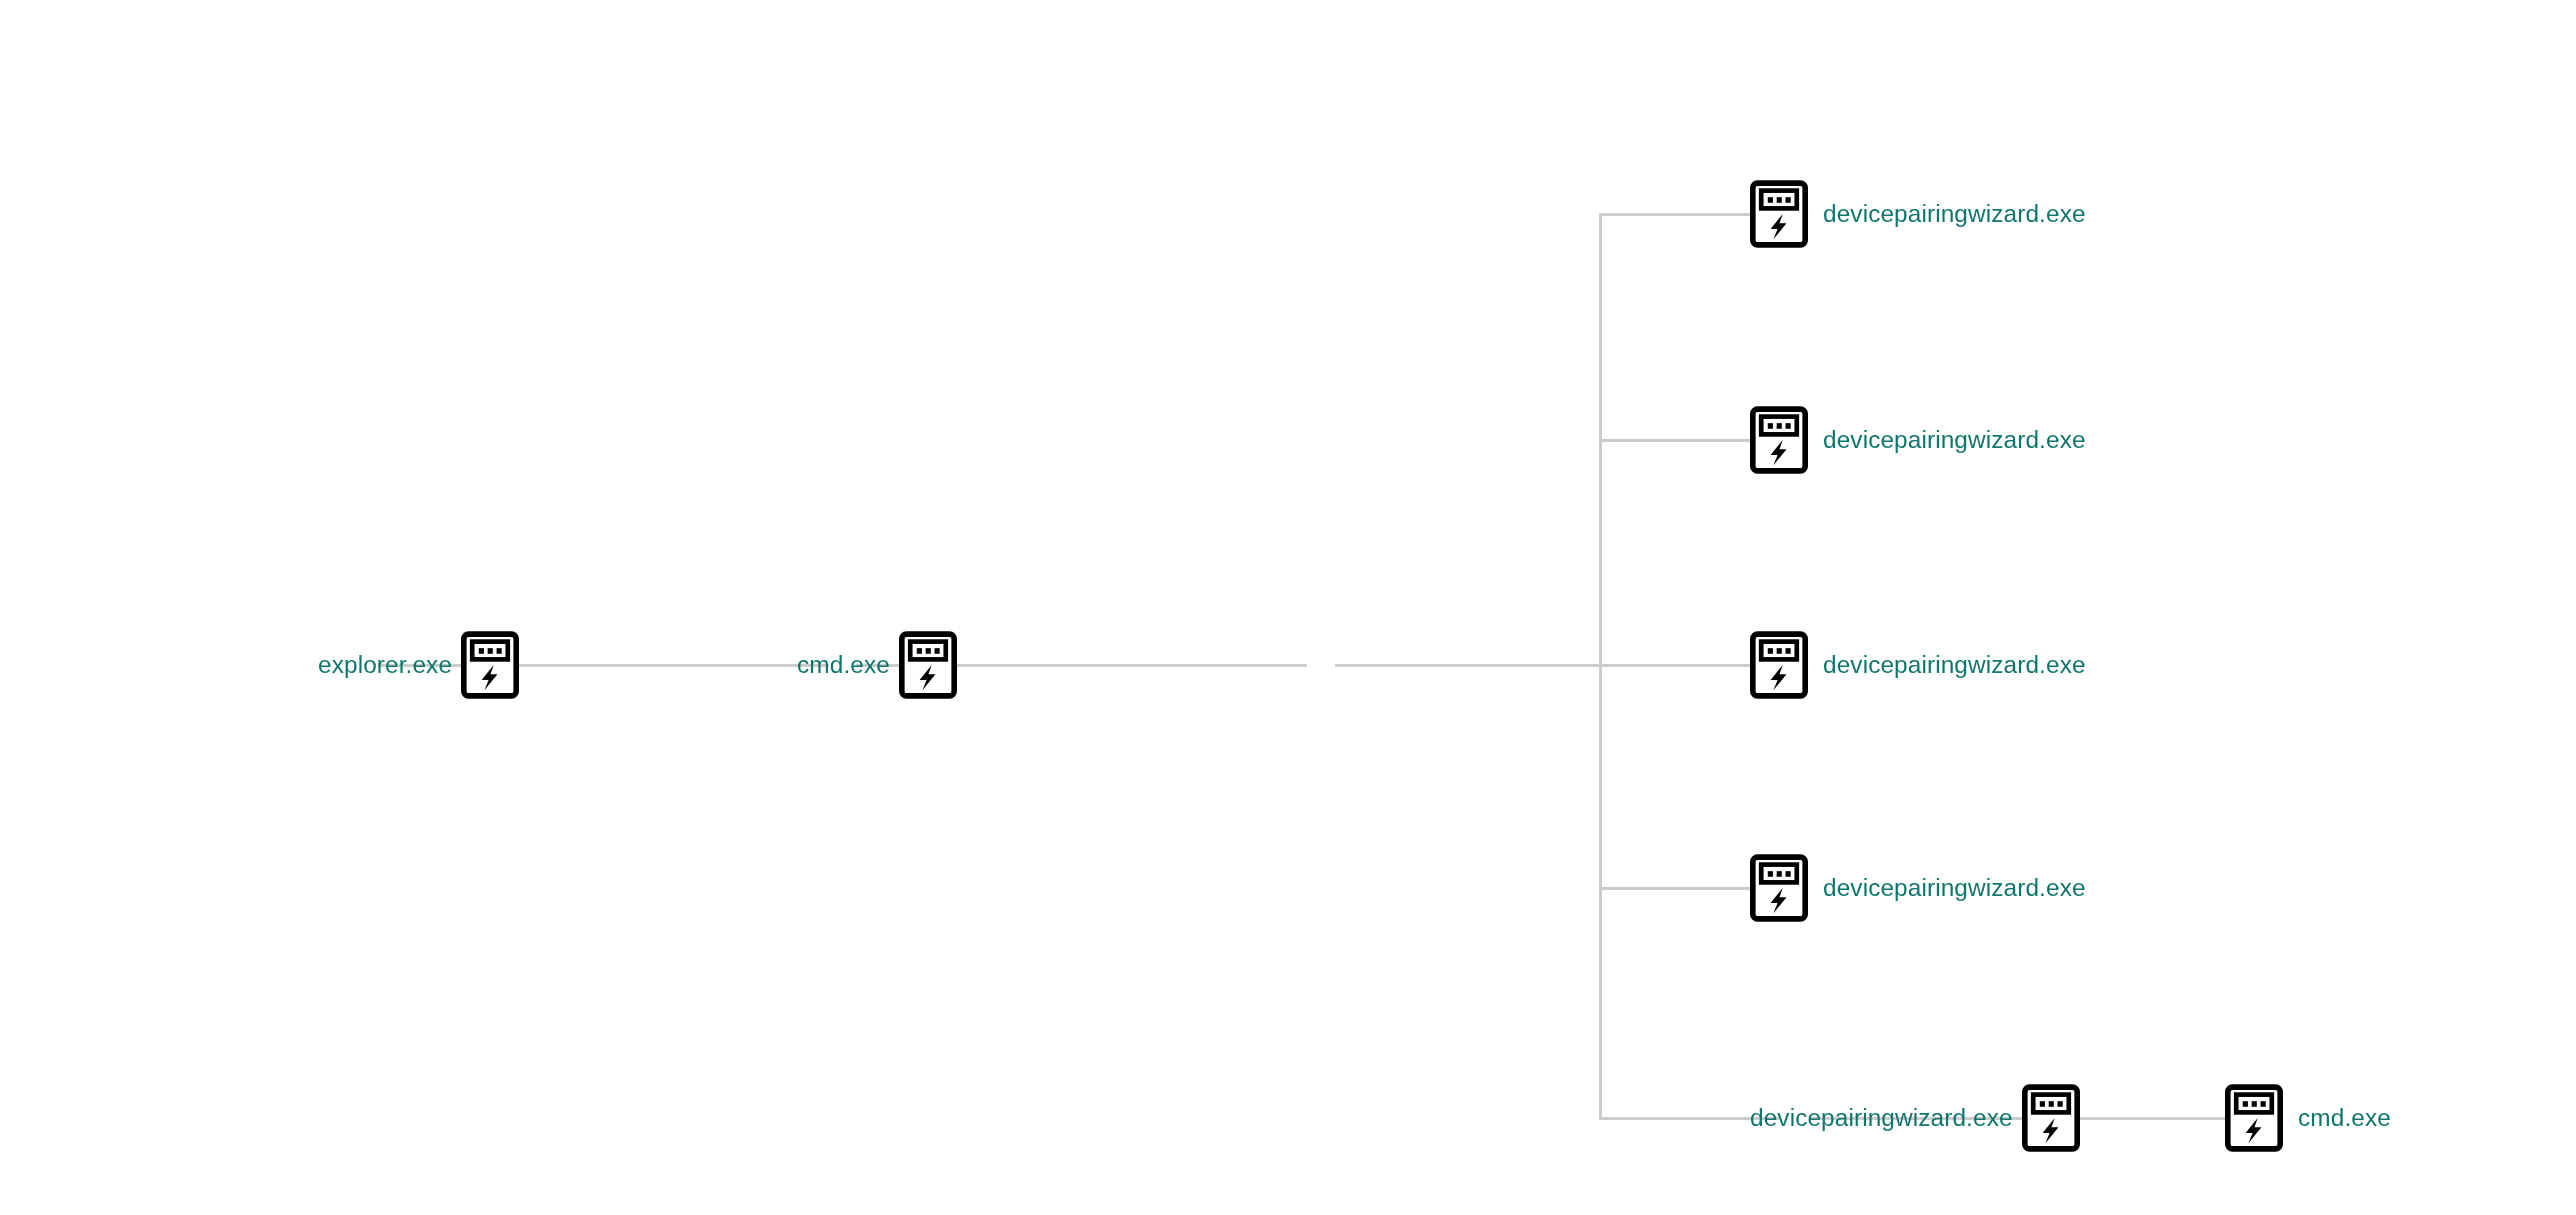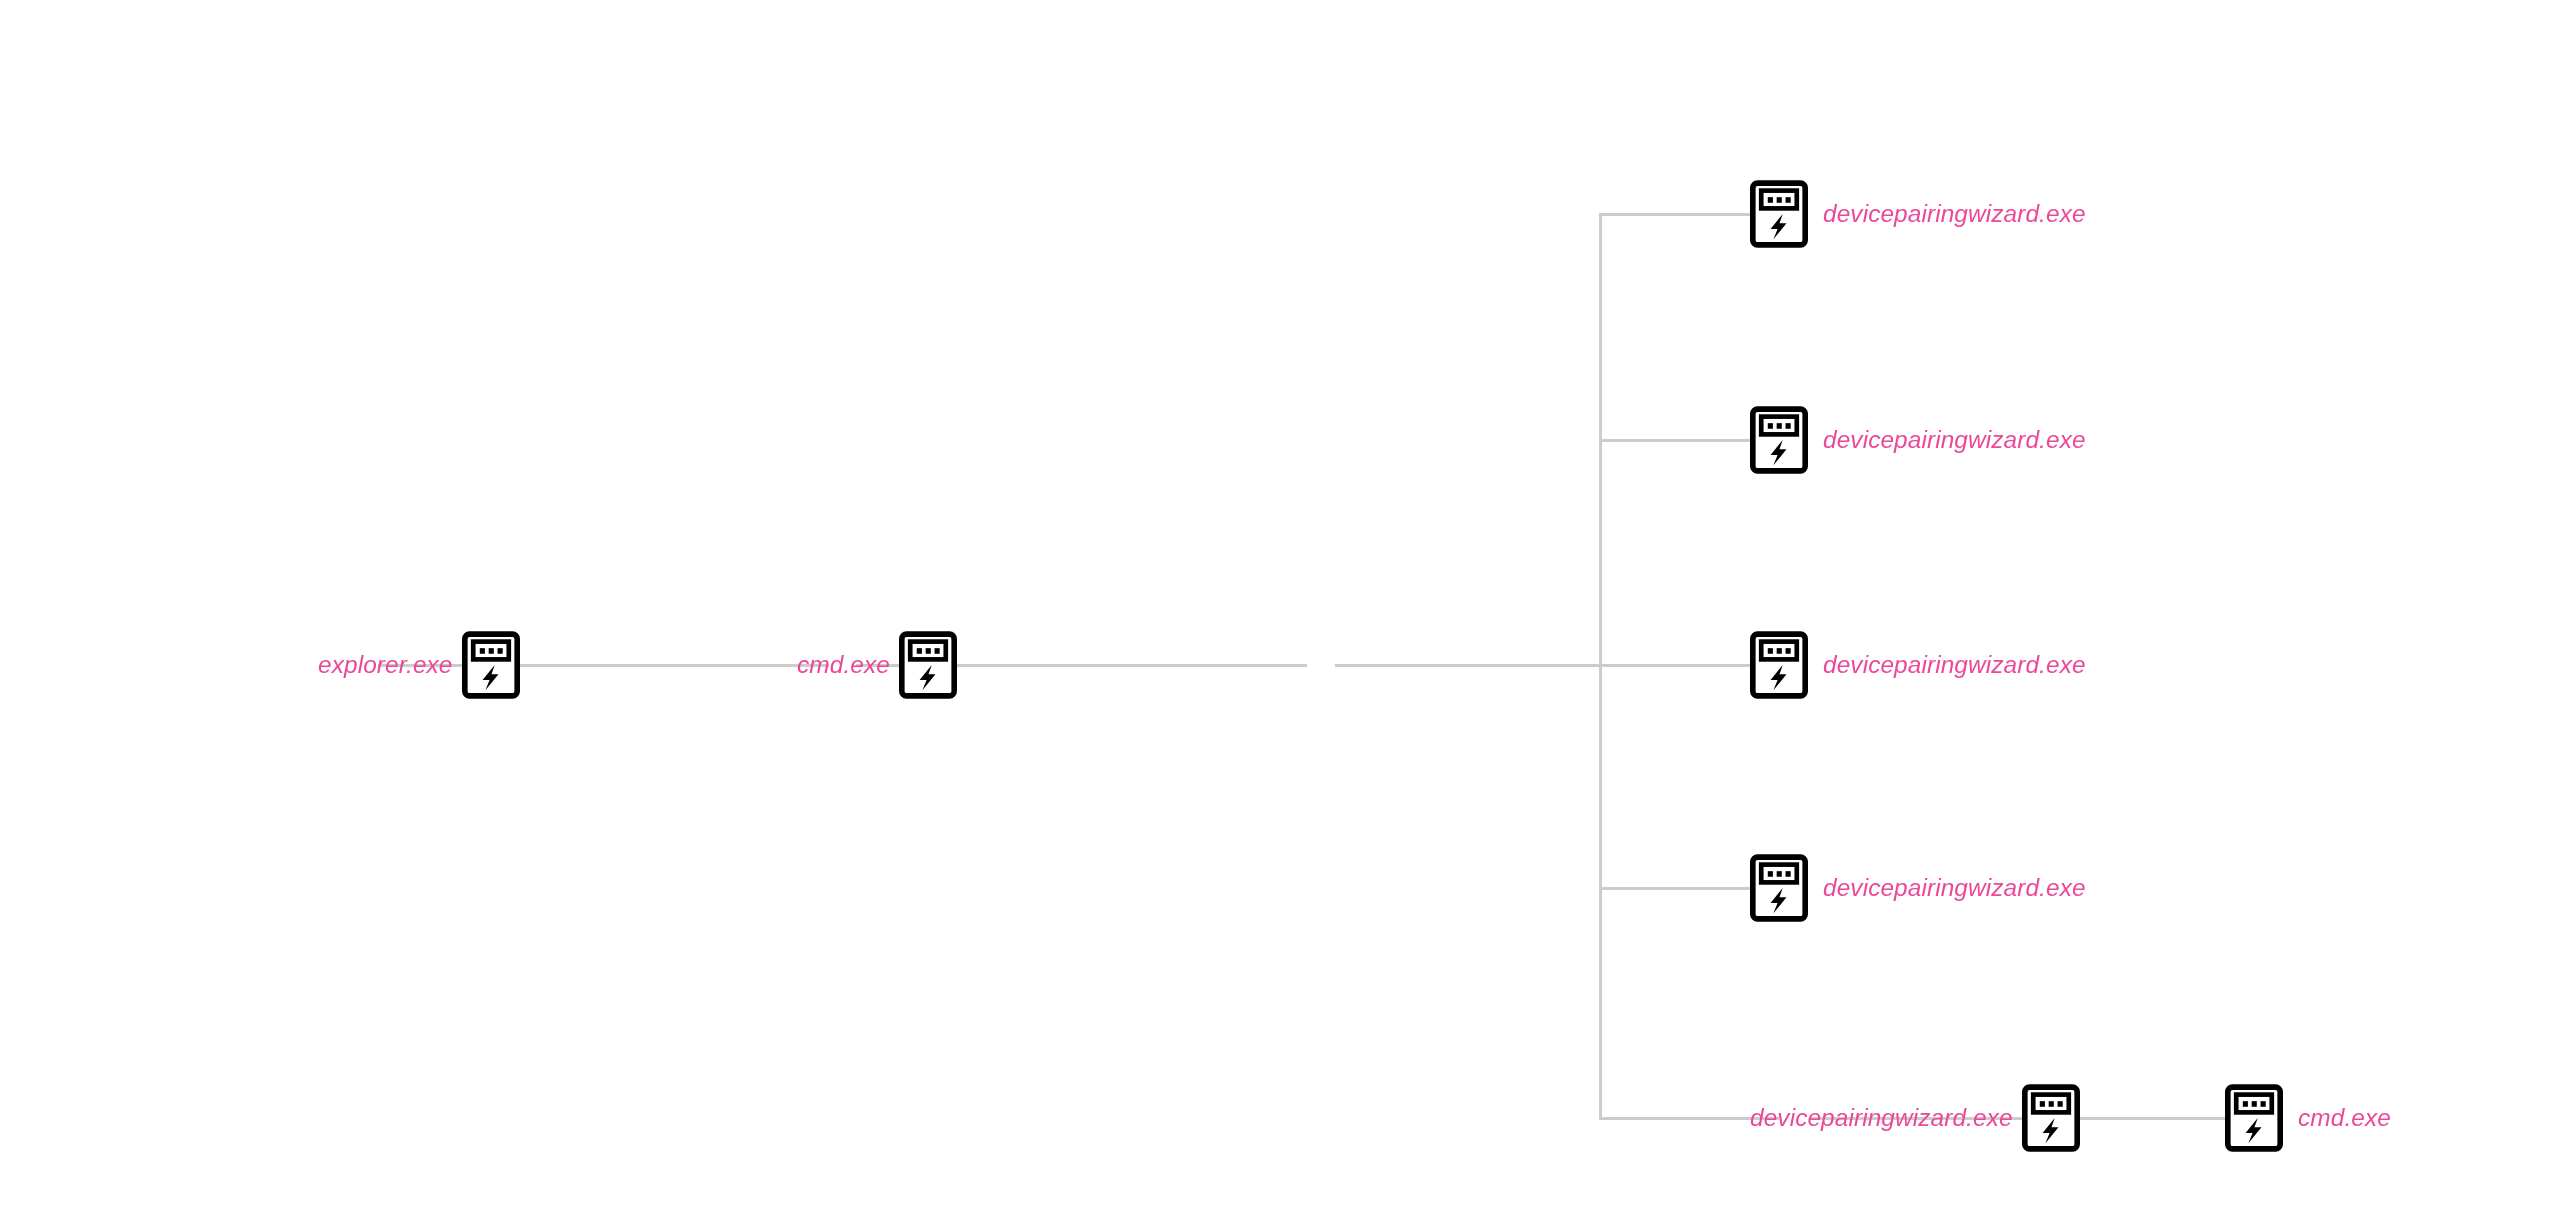--- a/index.html
+++ b/index.html
@@ -33,24 +33,23 @@
     position: absolute;
     display: flex;
     align-items: center;
     white-space: nowrap;
   }
   .node.label-right { flex-direction: row; }
   .node.label-left  { flex-direction: row-reverse; }
 
   .node-label {
     font-size: 24.4px;
-    color: #ec4899;
+    color: #0f766e;
     letter-spacing: 0.1px;
     line-height: 1;
-    font-style: italic;
   }
   .node.label-right .node-label { margin-left: 15px; }
   .node.label-left  .node-label { margin-right: 9.4px; }
 
   .node-icon {
     width: 58px;
     height: 68px;
     flex: 0 0 auto;
     display: block;
     position: relative;

